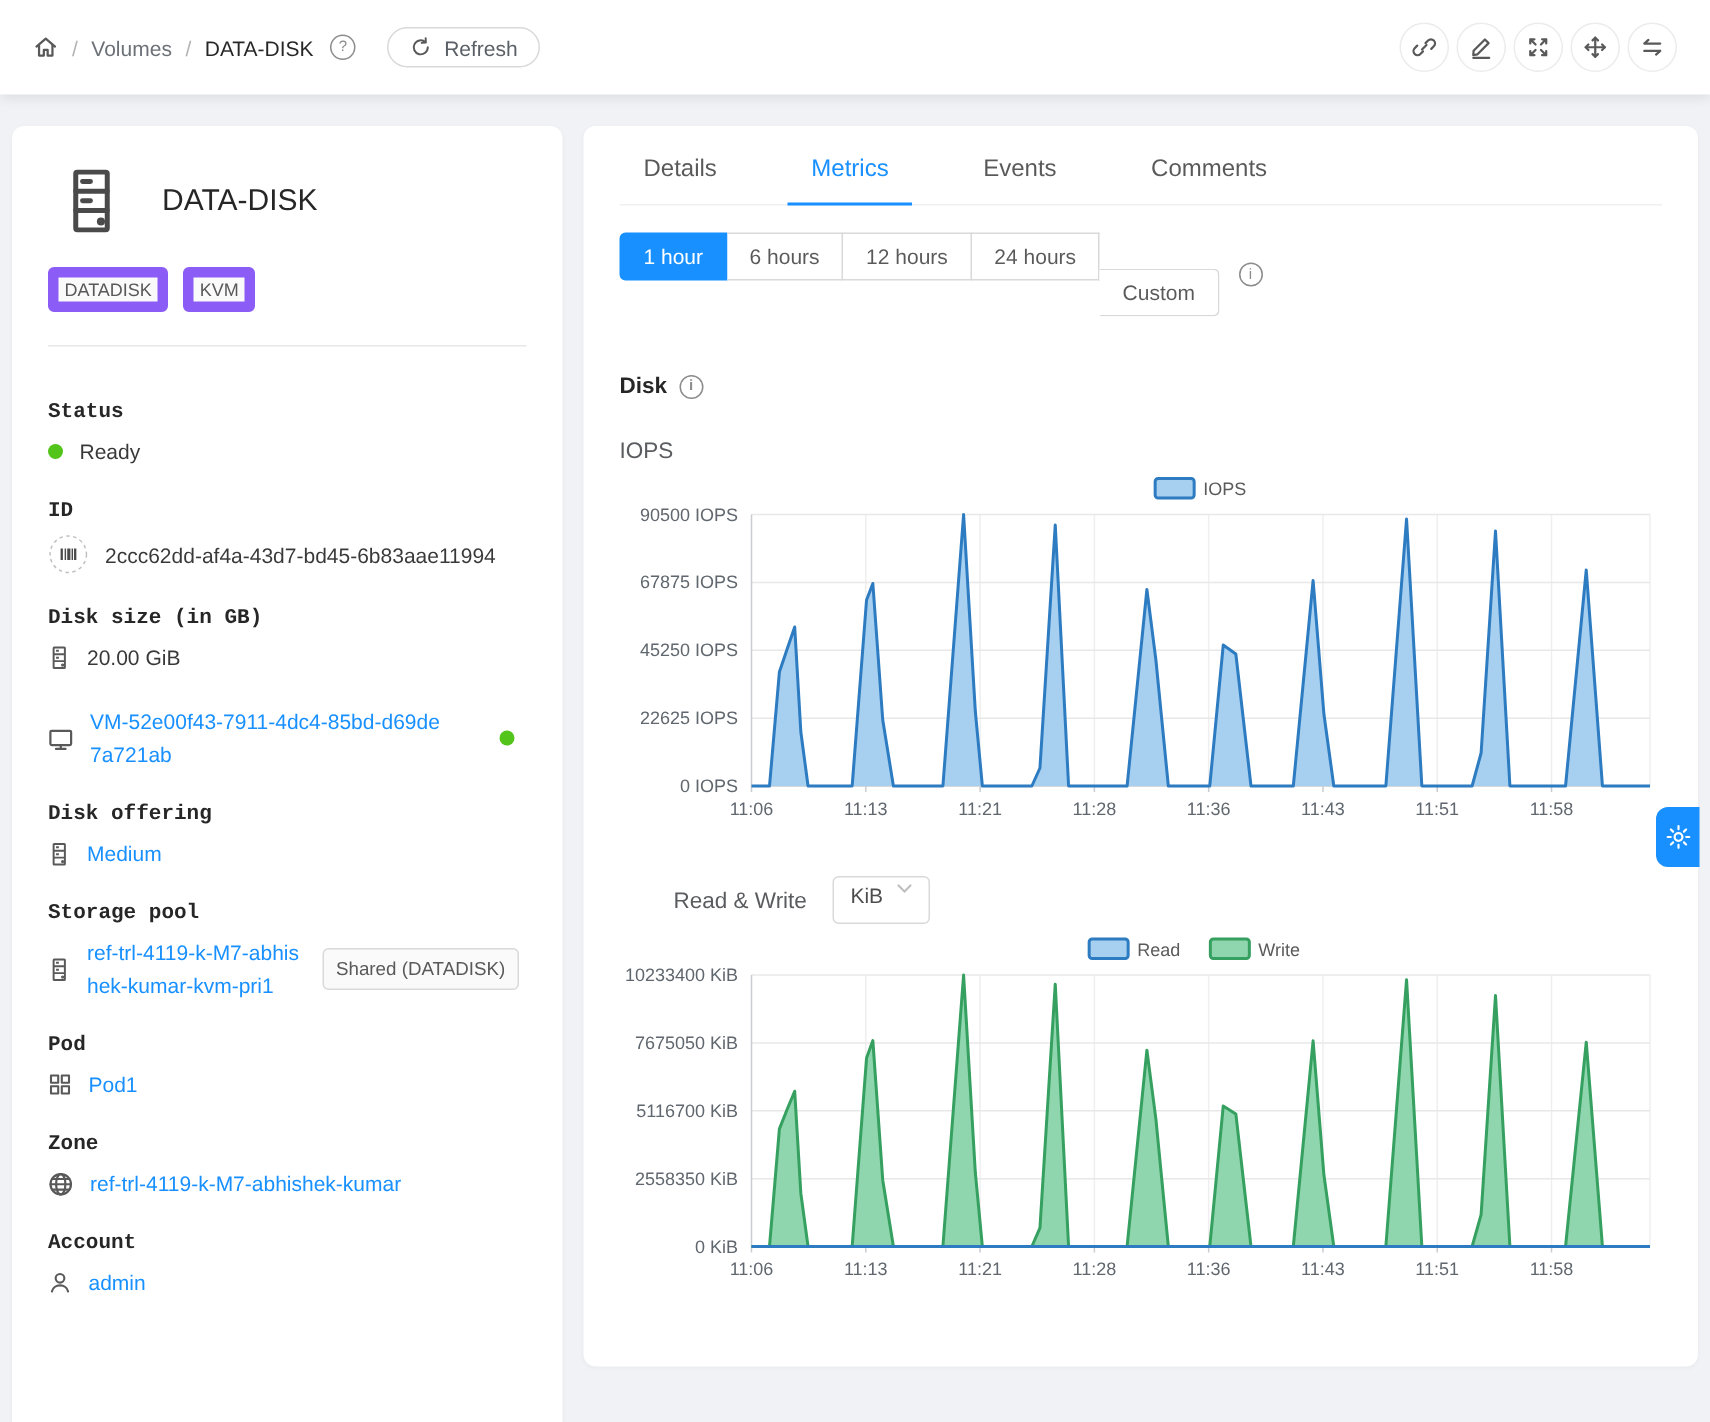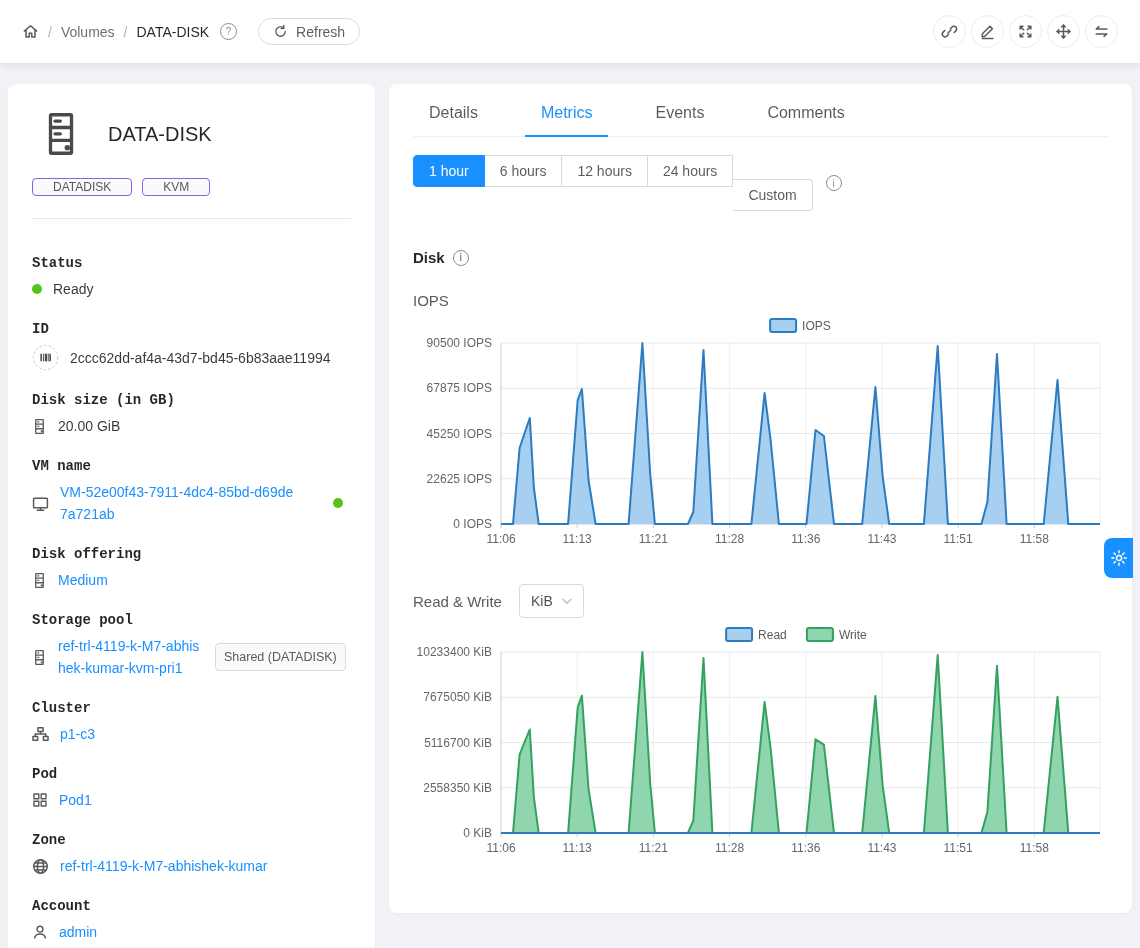--- a/index.html
+++ b/index.html
@@ -43,22 +43,22 @@
   
   .main { display:flex; gap:14px; padding:21px 8px 0 8px; align-items:flex-start; }
   .card { background:#fff; border-radius:8px; box-shadow:0 1px 3px rgba(0,0,0,.04); }
 
   
   .left-card { width:367px; padding:20px 24px; height:1100px; }
   .resource-head { display:flex; align-items:center; gap:26px; padding:6px 0 0 8px; }
   .resource-title { font-size:20px; font-weight:400; color:rgba(0,0,0,.85); }
   .tags { display:flex; gap:10px; margin-top:20px; }
   .tag {
-    border:1px solid #8b5cf6; background:#fafafa; border-radius:4px;
-    padding:1px 20px; font-size:12px; color:#595959; cursor:default;
+    border:7px solid #8b5cf6; background:#fafafa; border-radius:4px;
+    padding:1px 4px; font-size:12px; color:#595959; cursor:default;
   }
   .left-card hr { border:none; border-top:1px solid #e8e8e8; margin:22px 0 36px; }
   .field { margin-bottom:21px; }
   .field-label { font-weight:700; color:rgba(0,0,0,.85); margin-bottom:7px;font-family:Liberation Mono, monospace; }
   .field-value { display:flex; align-items:center; gap:11px; line-height:22px; }
   .dot { width:10px; height:10px; border-radius:50%; display:inline-block; flex:none; }
   .wrap-link { word-break:break-all; display:inline-block; }
   .vm-link { max-width:240px; }
   .pool-link { width:146px; }
   .vm-dot { margin-left:auto; margin-right:8px; }
@@ -94,24 +94,24 @@
     font-size:10px; color:#8c8c8c; flex:none;
   }
   .range-row .info-circle { margin-left:13px; }
   .section-title {
     margin-top:38px; font-size:15px; font-weight:700; color:rgba(0,0,0,.85);
     display:flex; align-items:center; gap:8px;
   }
   .chart-title { margin-top:26px; font-size:15px; color:#5a5c60; }
   svg.chart { margin-top:8px; display:block; font-family:"Liberation Sans",sans-serif; }
   .rw-row { margin-top:20px; display:flex; align-items:center; gap:17px; }
-  .rw-label { font-size:15px; color:#5a5c60; }
+  .rw-label { font-size:15px; color:#5a5c60;margin-left:36px; }
   .unit-select {
-    height:20px; border:1px solid #d9d9d9; border-radius:4px; background:#fff;
-    padding:16px 11px; display:flex; align-items:center; gap:9px;
+    height:32px; border:1px solid #d9d9d9; border-radius:4px; background:#fff;
+    padding:4px 11px; display:flex; gap:9px;
     color:rgba(0,0,0,.7); cursor:pointer;
   }
 
   
   .gear-fab {
     position:absolute; top:538px; right:7px; width:29px; height:40px;
     background:#1890ff; border-radius:8px 0 0 8px; display:flex;
     align-items:center; justify-content:center; cursor:pointer; z-index:5;
   }
 </style>
@@ -256,21 +256,20 @@
                 <path d="M8.6 5.6 H11.6 M8.6 12.9 H11.6"></path>
                 <circle cx="15.6" cy="20.8" r="0.7" fill="#595959"></circle>
               </g>
             </svg>
         </span>
         <span>20.00 GiB</span>
       </div>
     </div>
 
     <div class="field">
-      <div class="field-label">VM name</div>
       <div class="field-value">
         <span style="display:flex;flex:none">
           <svg width="17" height="17" viewBox="0 0 16 16">
               <g class="icon-stroke">
             <rect x="1.5" y="3" width="13" height="9" rx="0.8"></rect>
                 <path d="M8 12 V14.2 M5 14.4 H11"></path>
           </g>
             </svg>
         </span>
         <a class="wrap-link vm-link">VM-52e00f43-7911-4dc4-85bd-d69de7a721ab</a>
@@ -306,36 +305,20 @@
                 <path d="M8.6 5.6 H11.6 M8.6 12.9 H11.6"></path>
                 <circle cx="15.6" cy="20.8" r="0.7" fill="#595959"></circle>
               </g>
             </svg>
         </span>
         <a class="wrap-link pool-link">ref-trl-4119-k-M7-abhishek-kumar-kvm-pri1</a>
         <span class="badge">Shared (DATADISK)</span>
       </div>
     </div>
 
-    <div class="field">
-      <div class="field-label">Cluster</div>
-      <div class="field-value">
-        <span style="display:flex;flex:none">
-          <svg width="17" height="17" viewBox="0 0 16 16">
-              <g class="icon-stroke">
-            <rect x="5.6" y="1.6" width="4.8" height="3.6"></rect>
-                <path d="M8 5.2 V7.6 M3 7.6 H13 M3 7.6 V9.8 M13 7.6 V9.8"></path>
-            <rect x="0.9" y="9.8" width="4.4" height="3.6"></rect>
-                <rect x="10.7" y="9.8" width="4.4" height="3.6"></rect>
-          </g>
-            </svg>
-        </span>
-        <a>p1-c3</a>
-      </div>
-    </div>
 
     <div class="field">
       <div class="field-label">Pod</div>
       <div class="field-value">
         <span style="display:flex;flex:none">
           <svg width="16" height="16" viewBox="0 0 16 16">
               <g class="icon-stroke">
             <rect x="2" y="2" width="4.8" height="4.8"></rect>
                 <rect x="9.2" y="2" width="4.8" height="4.8"></rect>
             <rect x="2" y="9.2" width="4.8" height="4.8"></rect>

